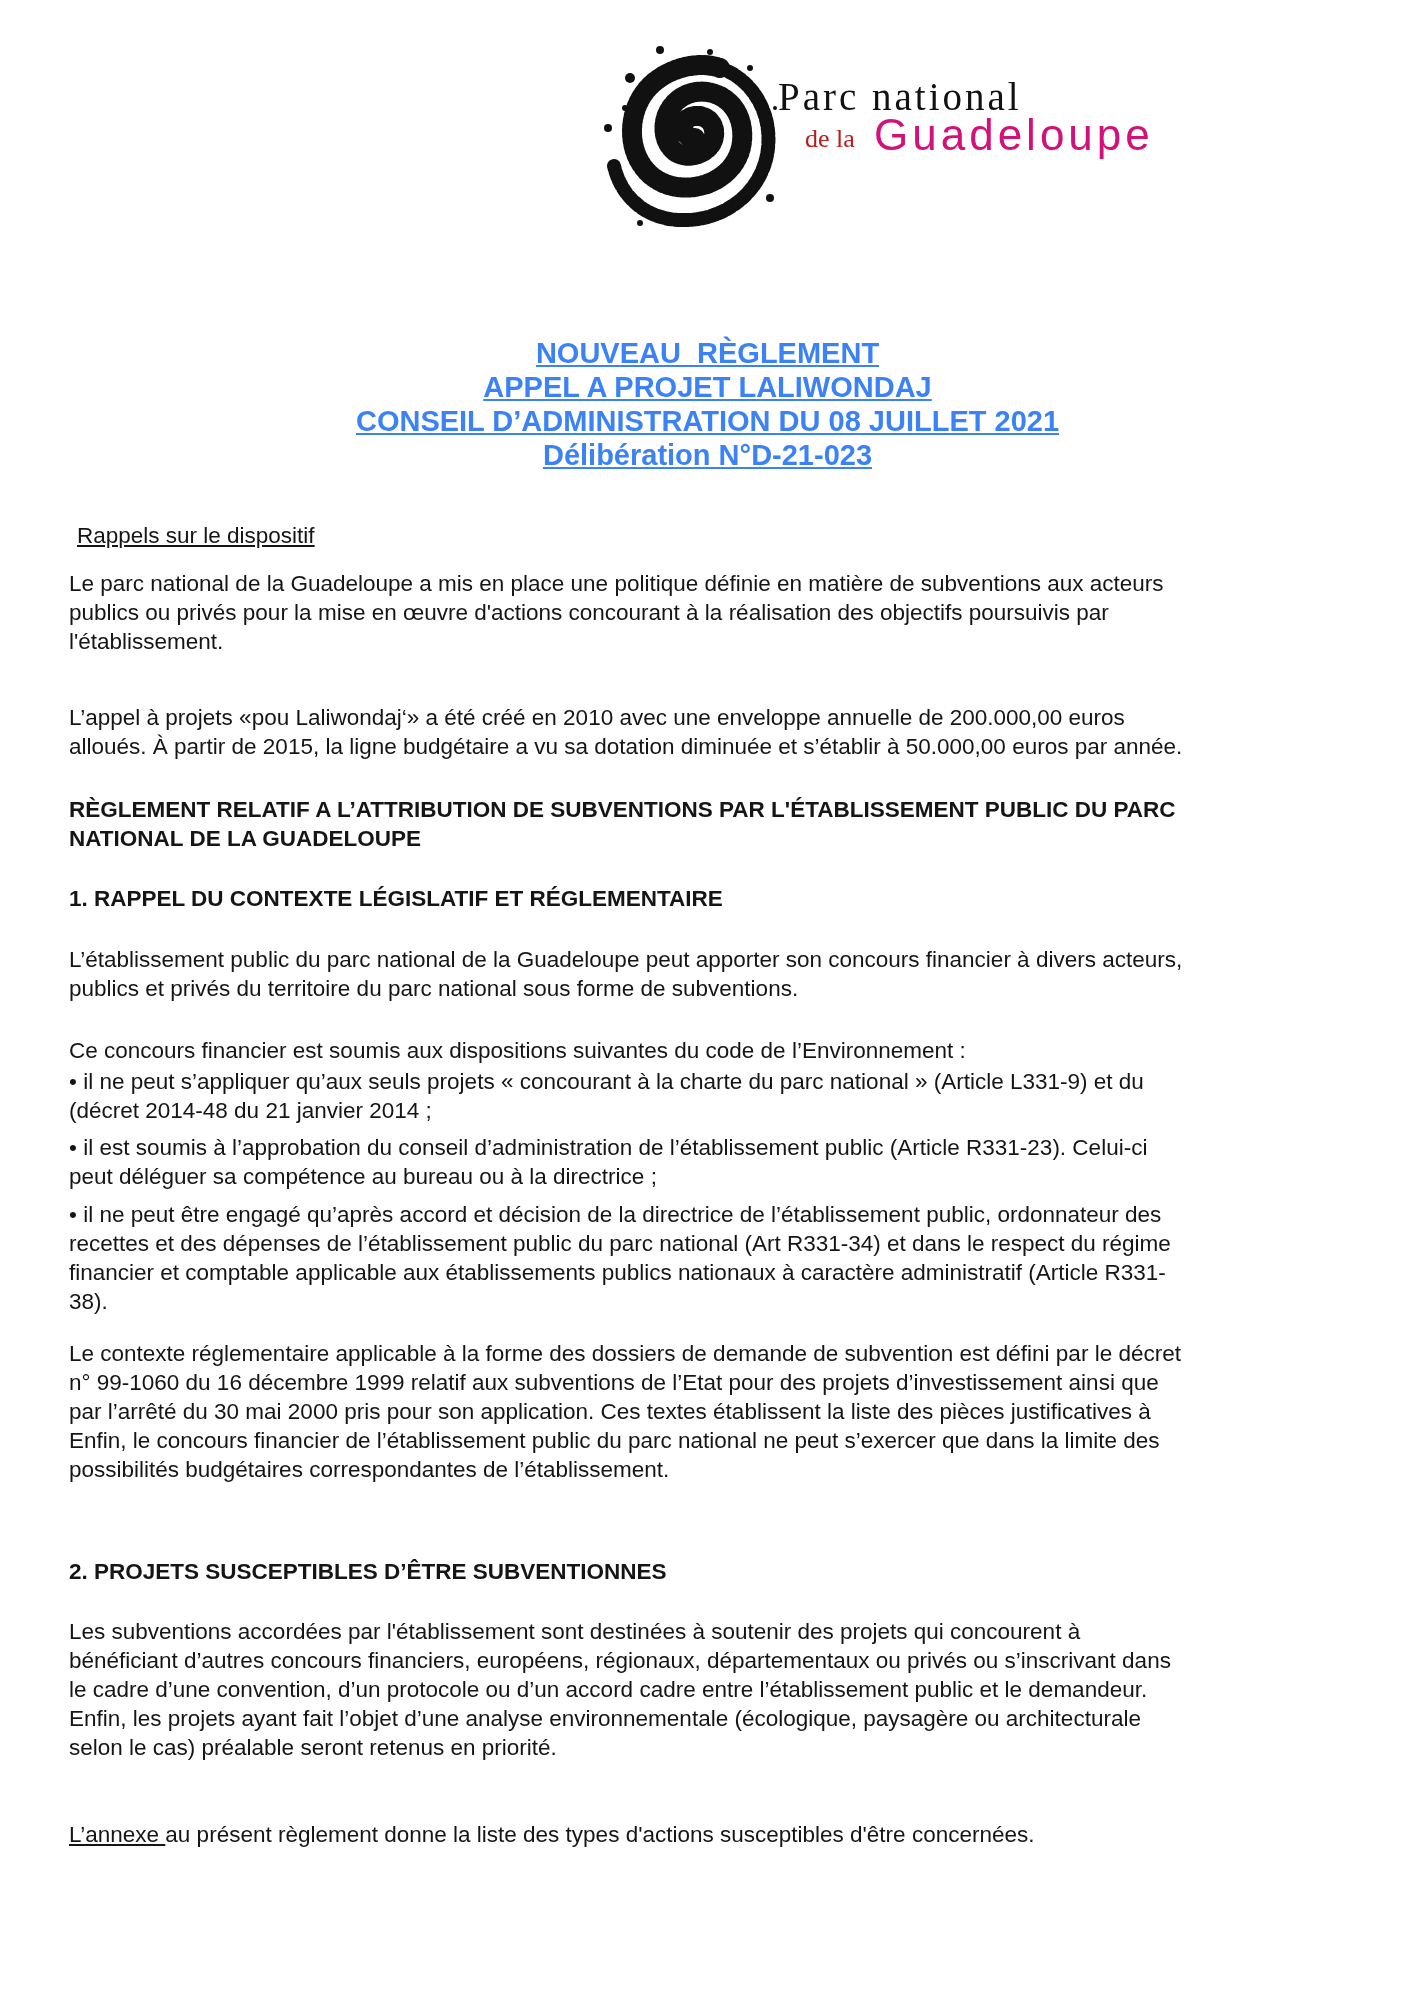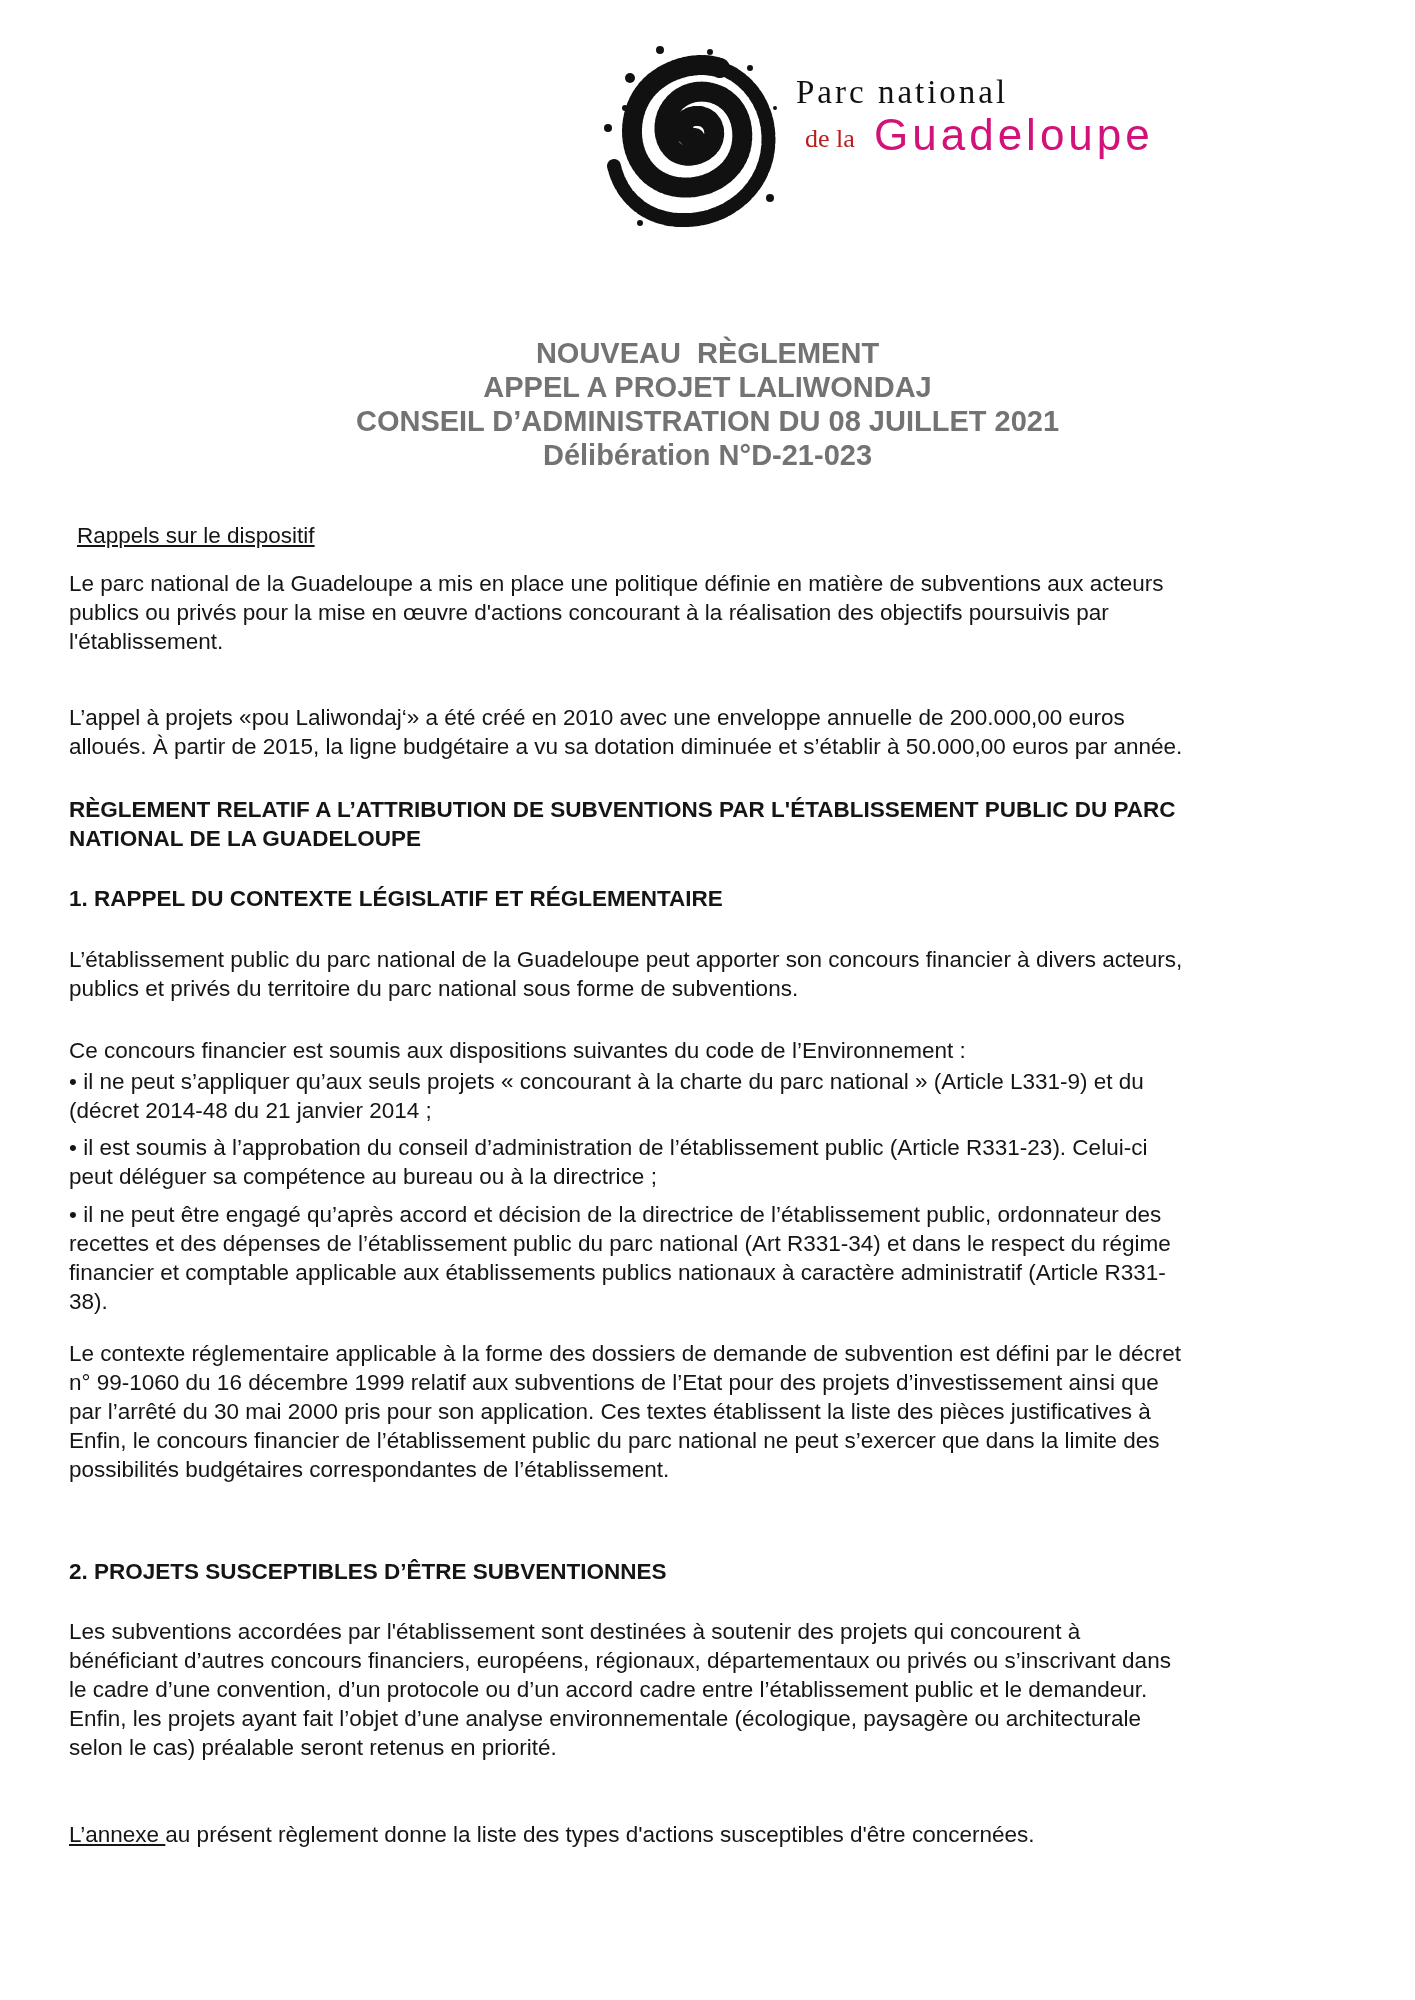--- a/index.html
+++ b/index.html
@@ -21,24 +21,24 @@
     }
     .logo-emblem {
       position: absolute;
       left: 0;
       top: 0;
       width: 190px;
       height: 200px;
     }
     .logo-line1 {
       position: absolute;
-      left: 196px;
+      left: 178px;
       top: 36px;
       font-family: "Liberation Serif", serif;
-      font-size: 33px;
+      font-size: 39px;
       letter-spacing: 3px;
       color: #111;
       white-space: nowrap;
     }
     .logo-line2-small {
       position: absolute;
       left: 205px;
       top: 86px;
       font-family: "Liberation Serif", serif;
       font-size: 26px;
@@ -54,24 +54,25 @@
       letter-spacing: 4px;
       color: #d1127a;
       white-space: nowrap;
     }
     .title-block {
       position: absolute;
       left: 0;
       top: 336px;
       width: 1415px;
       text-align: center;
-      color: #737373;
+      color: #3b82f6;
       font-weight: bold;
       font-size: 29px;
       line-height: 34px;
+      text-decoration: underline;
     }
     .title-block div { white-space: pre; }
     .content {
       position: absolute;
       left: 69px;
       top: 0;
       width: 1300px;
       font-size: 22.5px;
       line-height: 29px;
       color: #151515;

